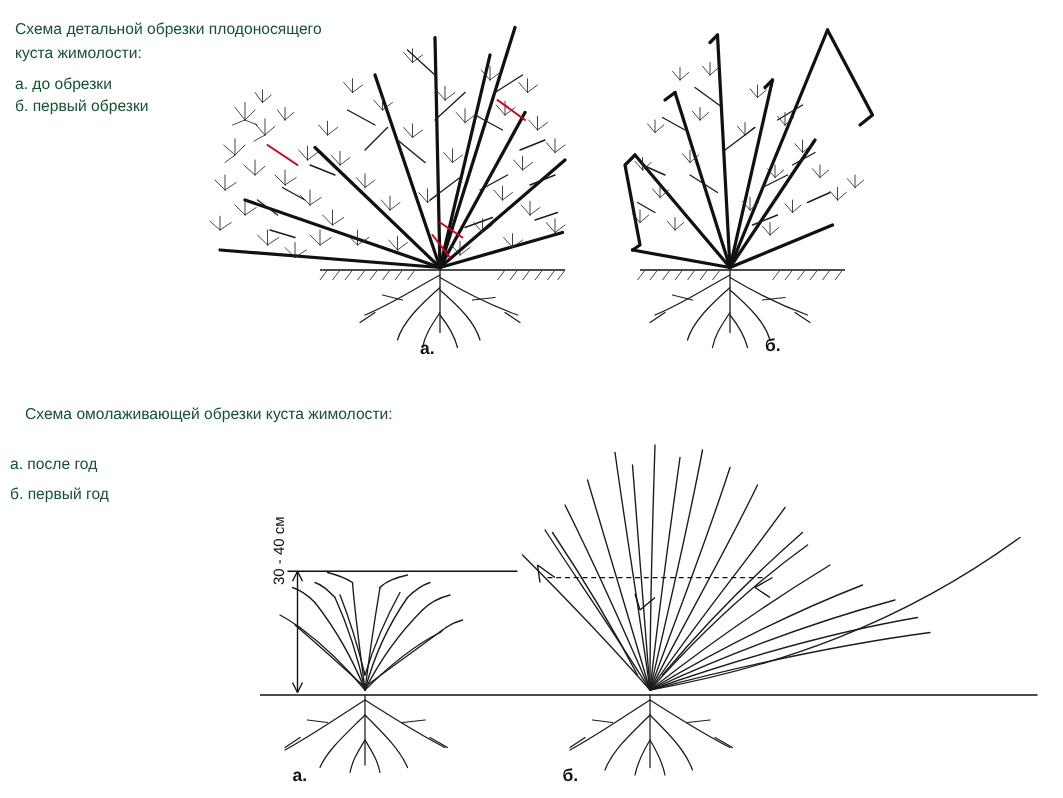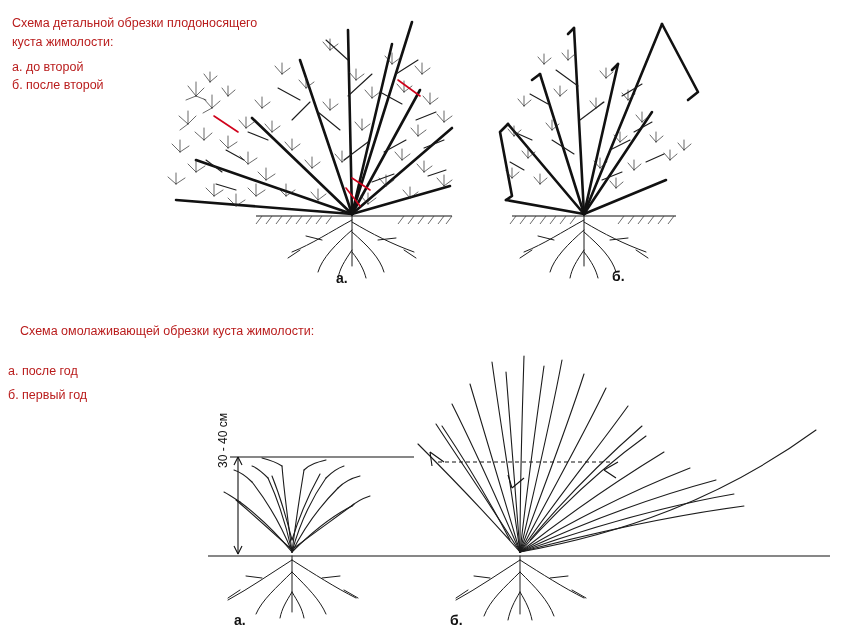--- a/index.html
+++ b/index.html
@@ -15,21 +15,21 @@
     position: relative;
     width: 850px;
     height: 638px;
     background: #ffffff;
     overflow: hidden;
   }
   .caption-block {
     position: absolute;
     font-size: 12.5px;
     line-height: 1.55;
-    color: #b91c1c;
+    color: #14532d;
     white-space: pre-line;
   }
   #caption-top-title { left: 12px; top: 14px; width: 330px; }
   #caption-top-a { left: 12px; top: 58px; }
   #caption-top-b { left: 12px; top: 76px; }
   #caption-bottom-title { left: 20px; top: 322px; width: 400px; }
   #caption-bottom-a { left: 8px; top: 362px; }
   #caption-bottom-b { left: 8px; top: 386px; }
   .fig-label {
     position: absolute;
@@ -62,22 +62,22 @@
   .dashline { fill: none; stroke: #111; stroke-width: 1.0; stroke-dasharray: 4 3; }
   .arrowline { fill: none; stroke: #111; stroke-width: 1.1; }
 </style>
 </head>
 <body>
 
 <div id="page">
 
   <div class="caption-block" id="caption-top-title">Схема детальной обрезки плодоносящего
 куста жимолости:</div>
-  <div class="caption-block" id="caption-top-a">а. до второй</div>
-  <div class="caption-block" id="caption-top-b">б. после второй</div>
+  <div class="caption-block" id="caption-top-a">а. до обрезки</div>
+  <div class="caption-block" id="caption-top-b">б. первый обрезки</div>
 
   <div class="fig-label" id="label-top-a">а.</div>
   <div class="fig-label" id="label-top-b">б.</div>
 
   <svg width="850" height="638" viewBox="0 0 850 638">
 
     <g>
 
       <line class="ground" x1="258" y1="216" x2="452" y2="216"></line>
       <g class="hatch">

